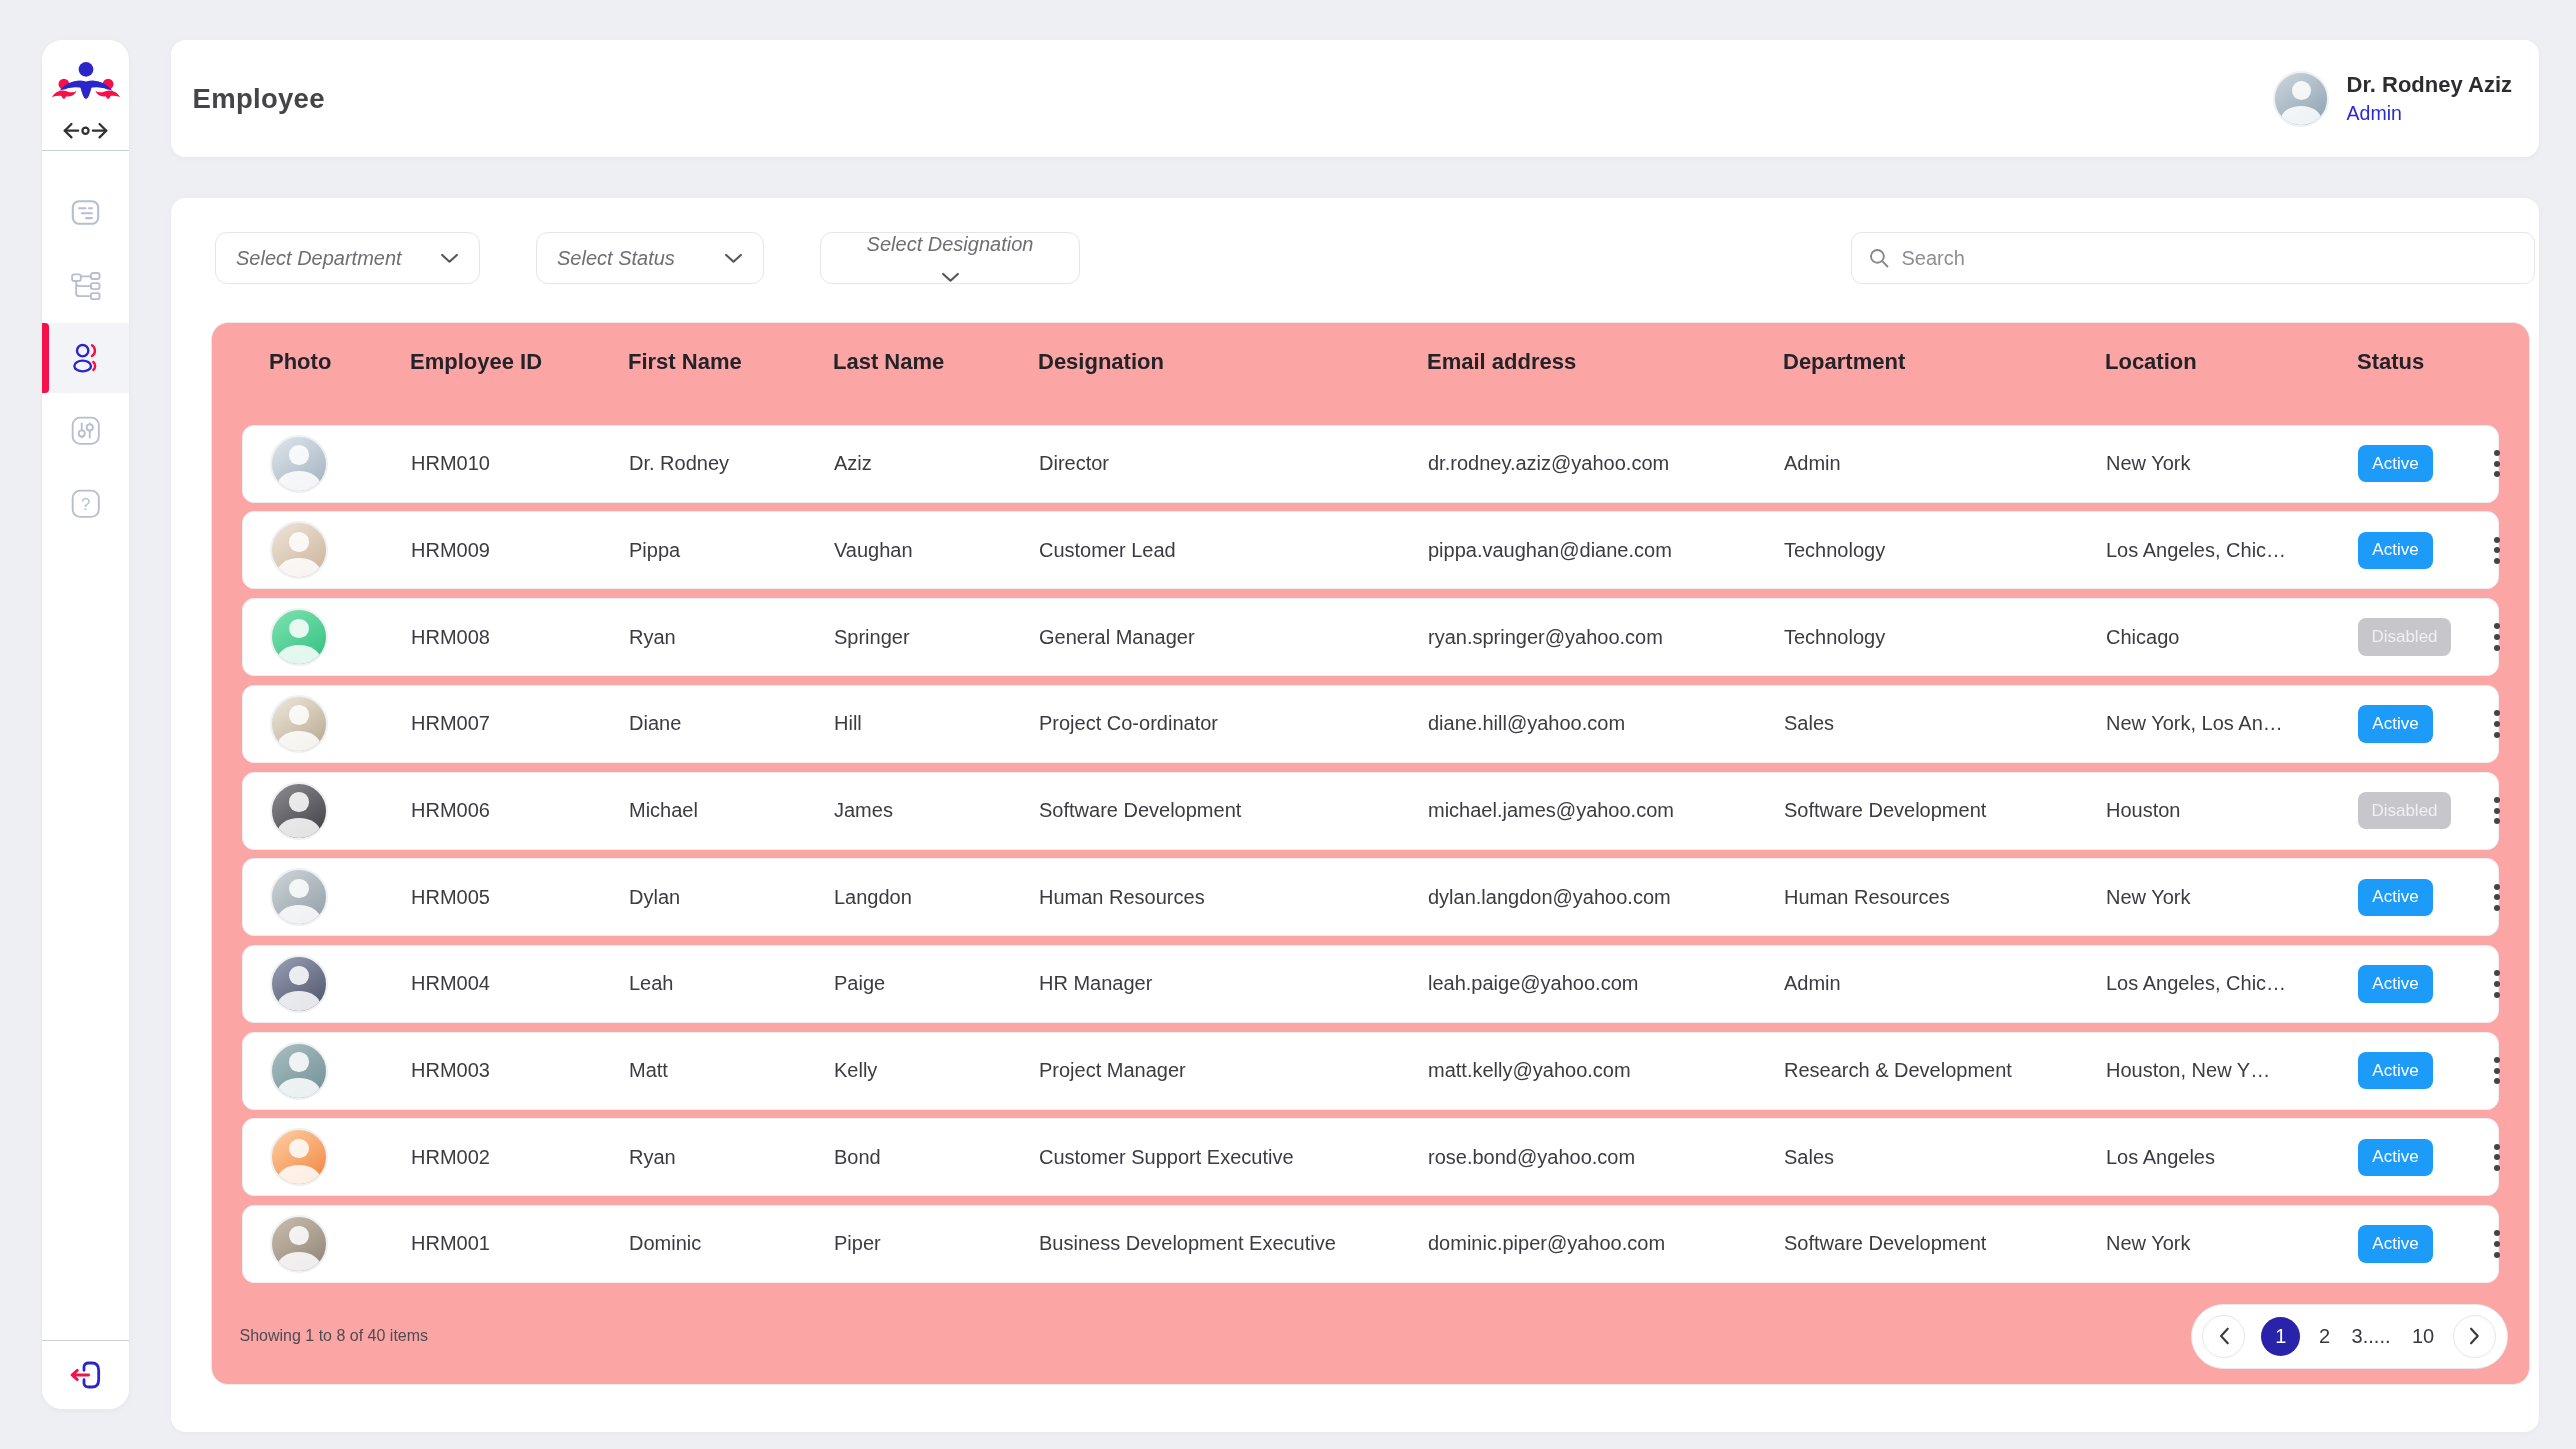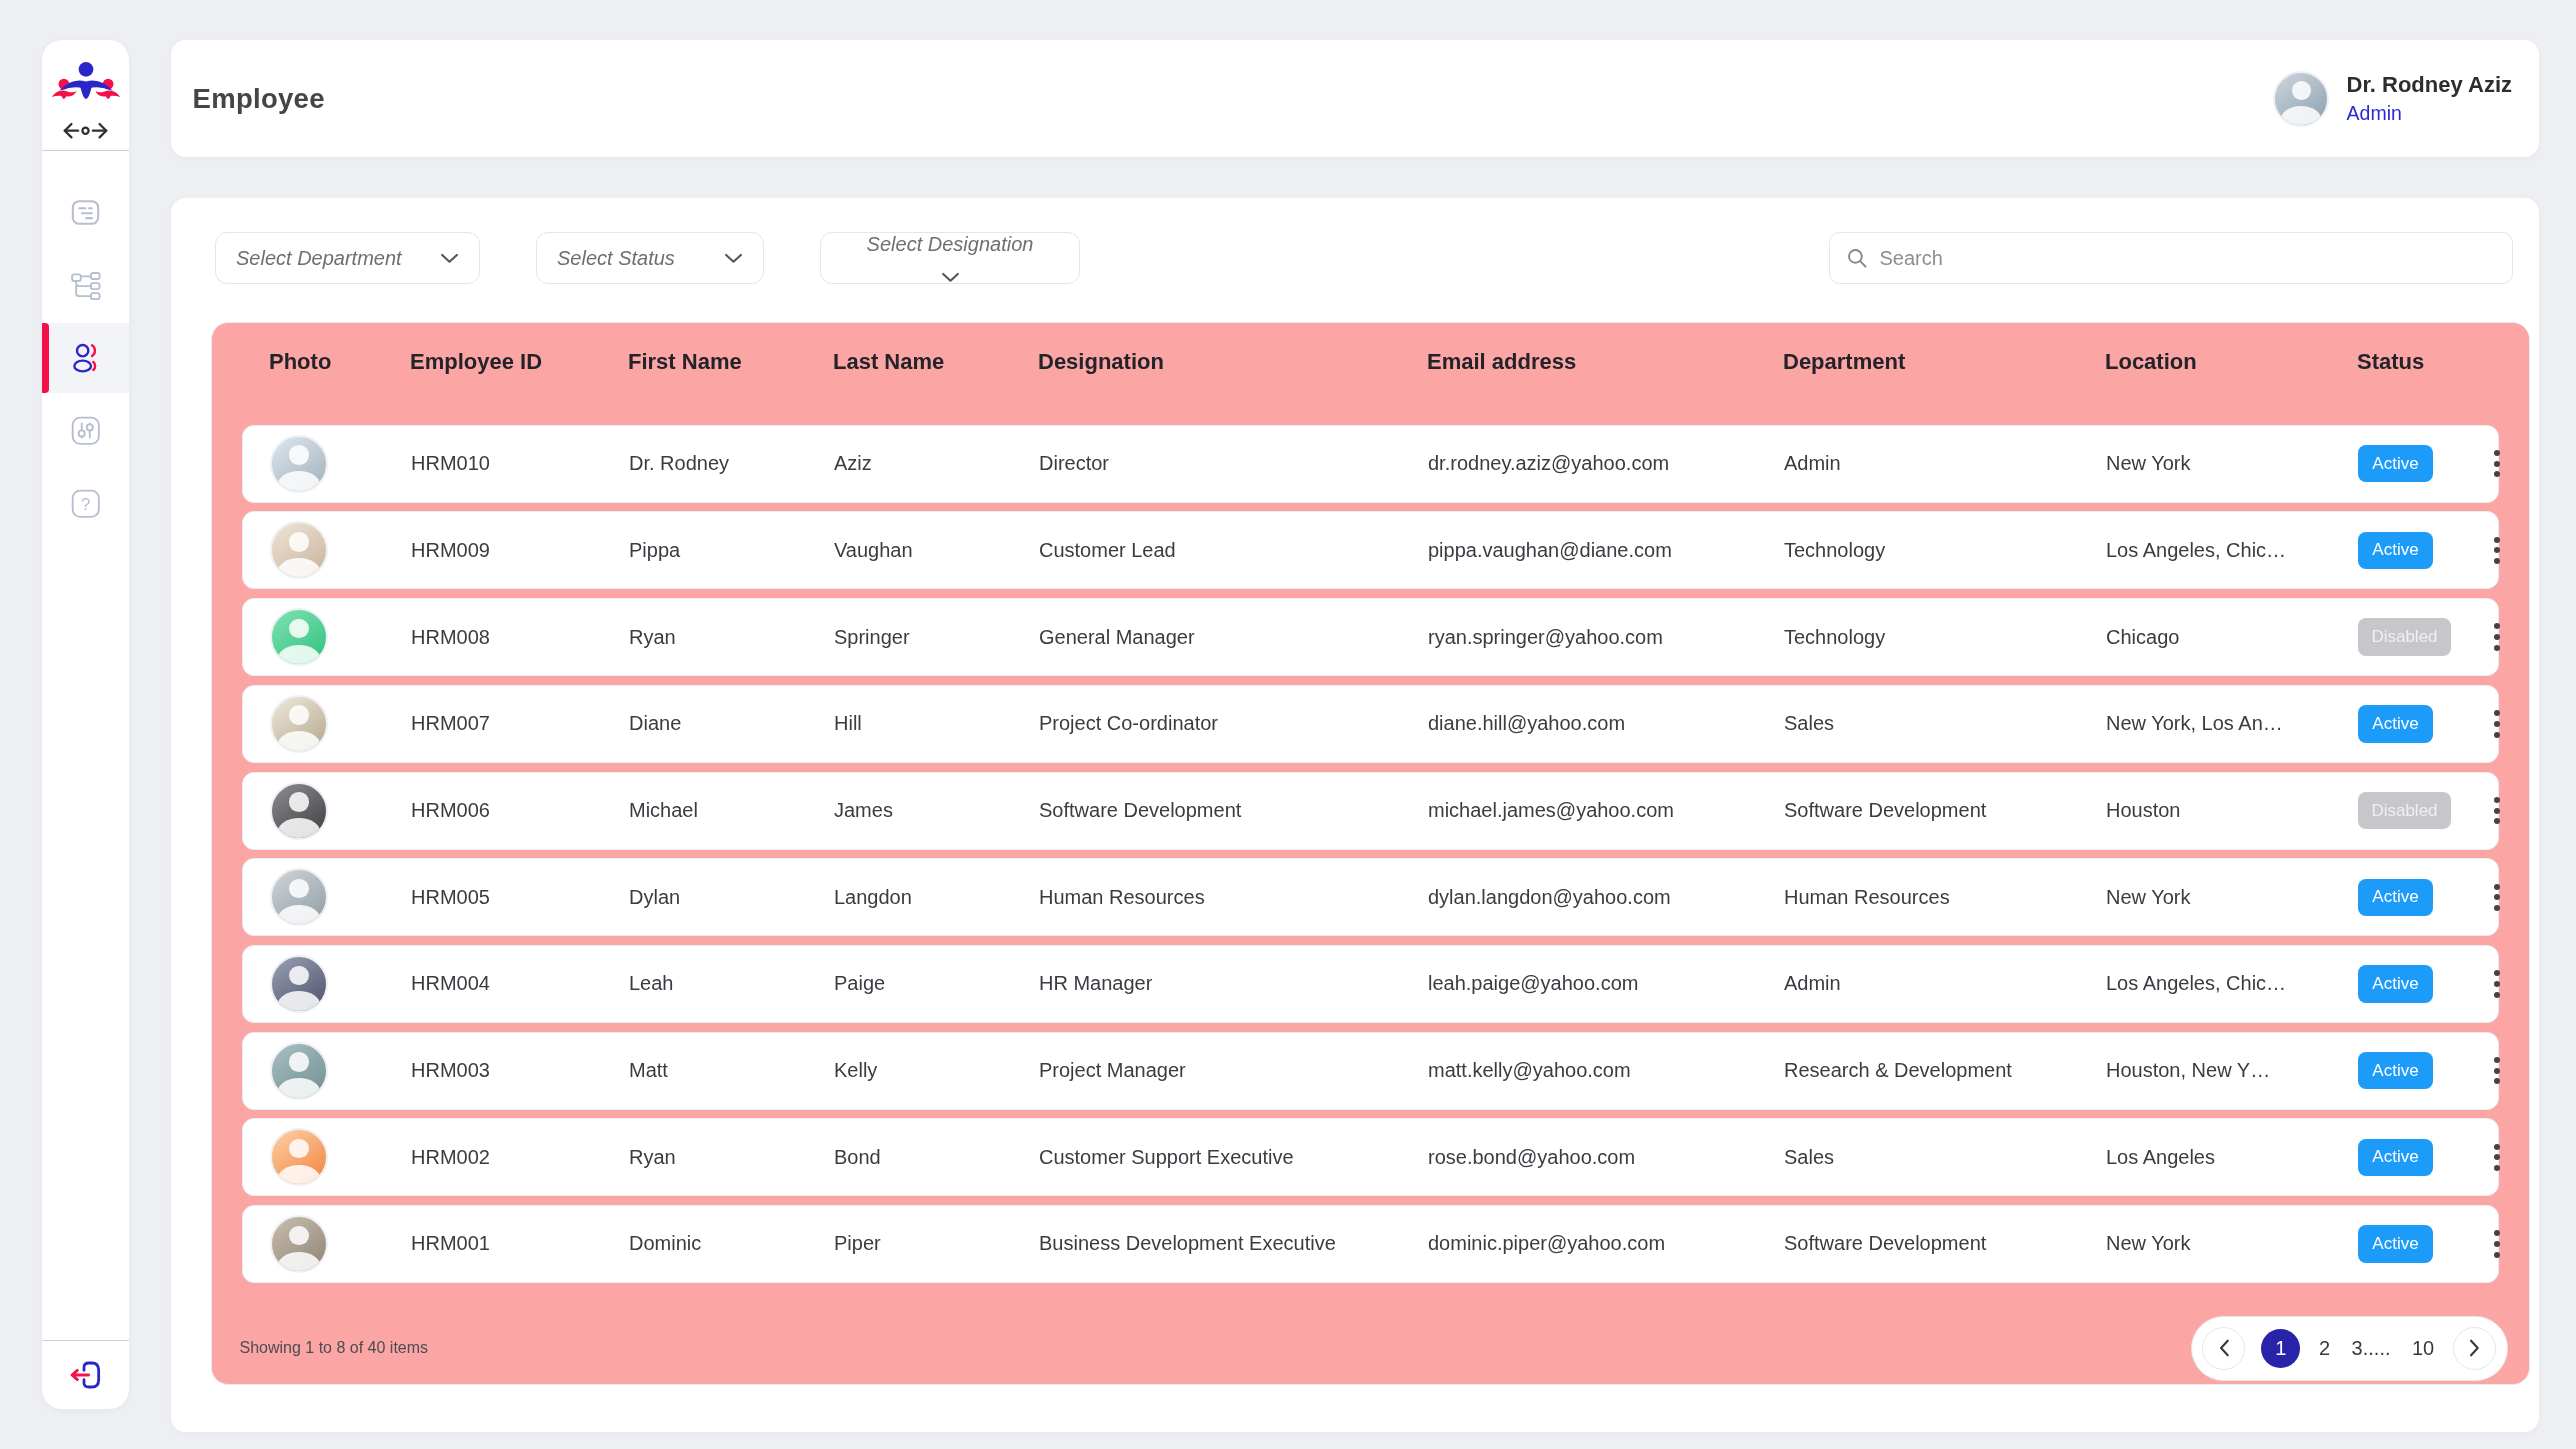--- a/index.html
+++ b/index.html
@@ -65,21 +65,21 @@
     position:absolute; left:171px; top:198px; width:2368px; height:1234px;
   }
   .filters { position:absolute; top:34px; left:44px; display:flex; gap:56px;font-style:italic; }
   .select {
     height:52px; border:1.3px solid #e5e5ea; border-radius:12px;
     display:flex; align-items:center; justify-content:space-between;
     padding:0 20px; font-size:20px; color:#6e6e74; cursor:pointer; background:#fff;
   }
   .select.w1 { width:265px; } .select.w2 { width:228px; } .select.w3 { width:260px;flex-direction:column; }
   .search-box {
-    position:absolute; top:34px; right:26px; width:684px; height:52px;
+    position:absolute; top:34px; right:4px; width:684px; height:52px;
     border:1.3px solid #e5e5ea; border-radius:10.7px; background:#fff;
     display:flex; align-items:center; padding:0 16px; gap:12px;
   }
   .search-box input {
     border:none; outline:none; flex:1; font-size:20px; color:#3b3b42;
     font-family:"Liberation Sans", sans-serif; background:transparent;
   }
   .search-box input::placeholder { color:#8d8d94; }
 
   
@@ -87,21 +87,21 @@
     position:absolute; left:40px; top:124px; width:2319px; height:1063px;
     border:1.3px solid #e9e9ee; border-radius:17.4px; background:#fca5a5;
     display:flex; flex-direction:column;
   }
   .grid-cols {
     display:grid;
     grid-template-columns:141px 218px 205px 205px 389px 356px 322px 252px 127px 1fr;
     align-items:center;
   }
   .thead { margin-top:14.8px; padding:0 57px; height:49px; font-size:22px; font-weight:700; color:#232329; }
-  .rows { margin:38px 30px 12px; display:flex; flex-direction:column; gap:8.7px; }
+  .rows { margin:38px 30px 0; display:flex; flex-direction:column; gap:8.7px; }
   .row {
     height:78px; background:#fff; border:1.3px solid #ededf1; border-radius:12px;
     padding:0 27px; font-size:20px; color:#3b3b42;
   }
   .cell { white-space:nowrap; overflow:hidden; text-overflow:ellipsis; padding-right:13.4px; }
   .badge {
     display:inline-block; min-width:75px; text-align:center;
     background:#1d9bf9; color:#fff; font-size:17px;
     padding:8.7px 13.4px; border-radius:8px;
   }

